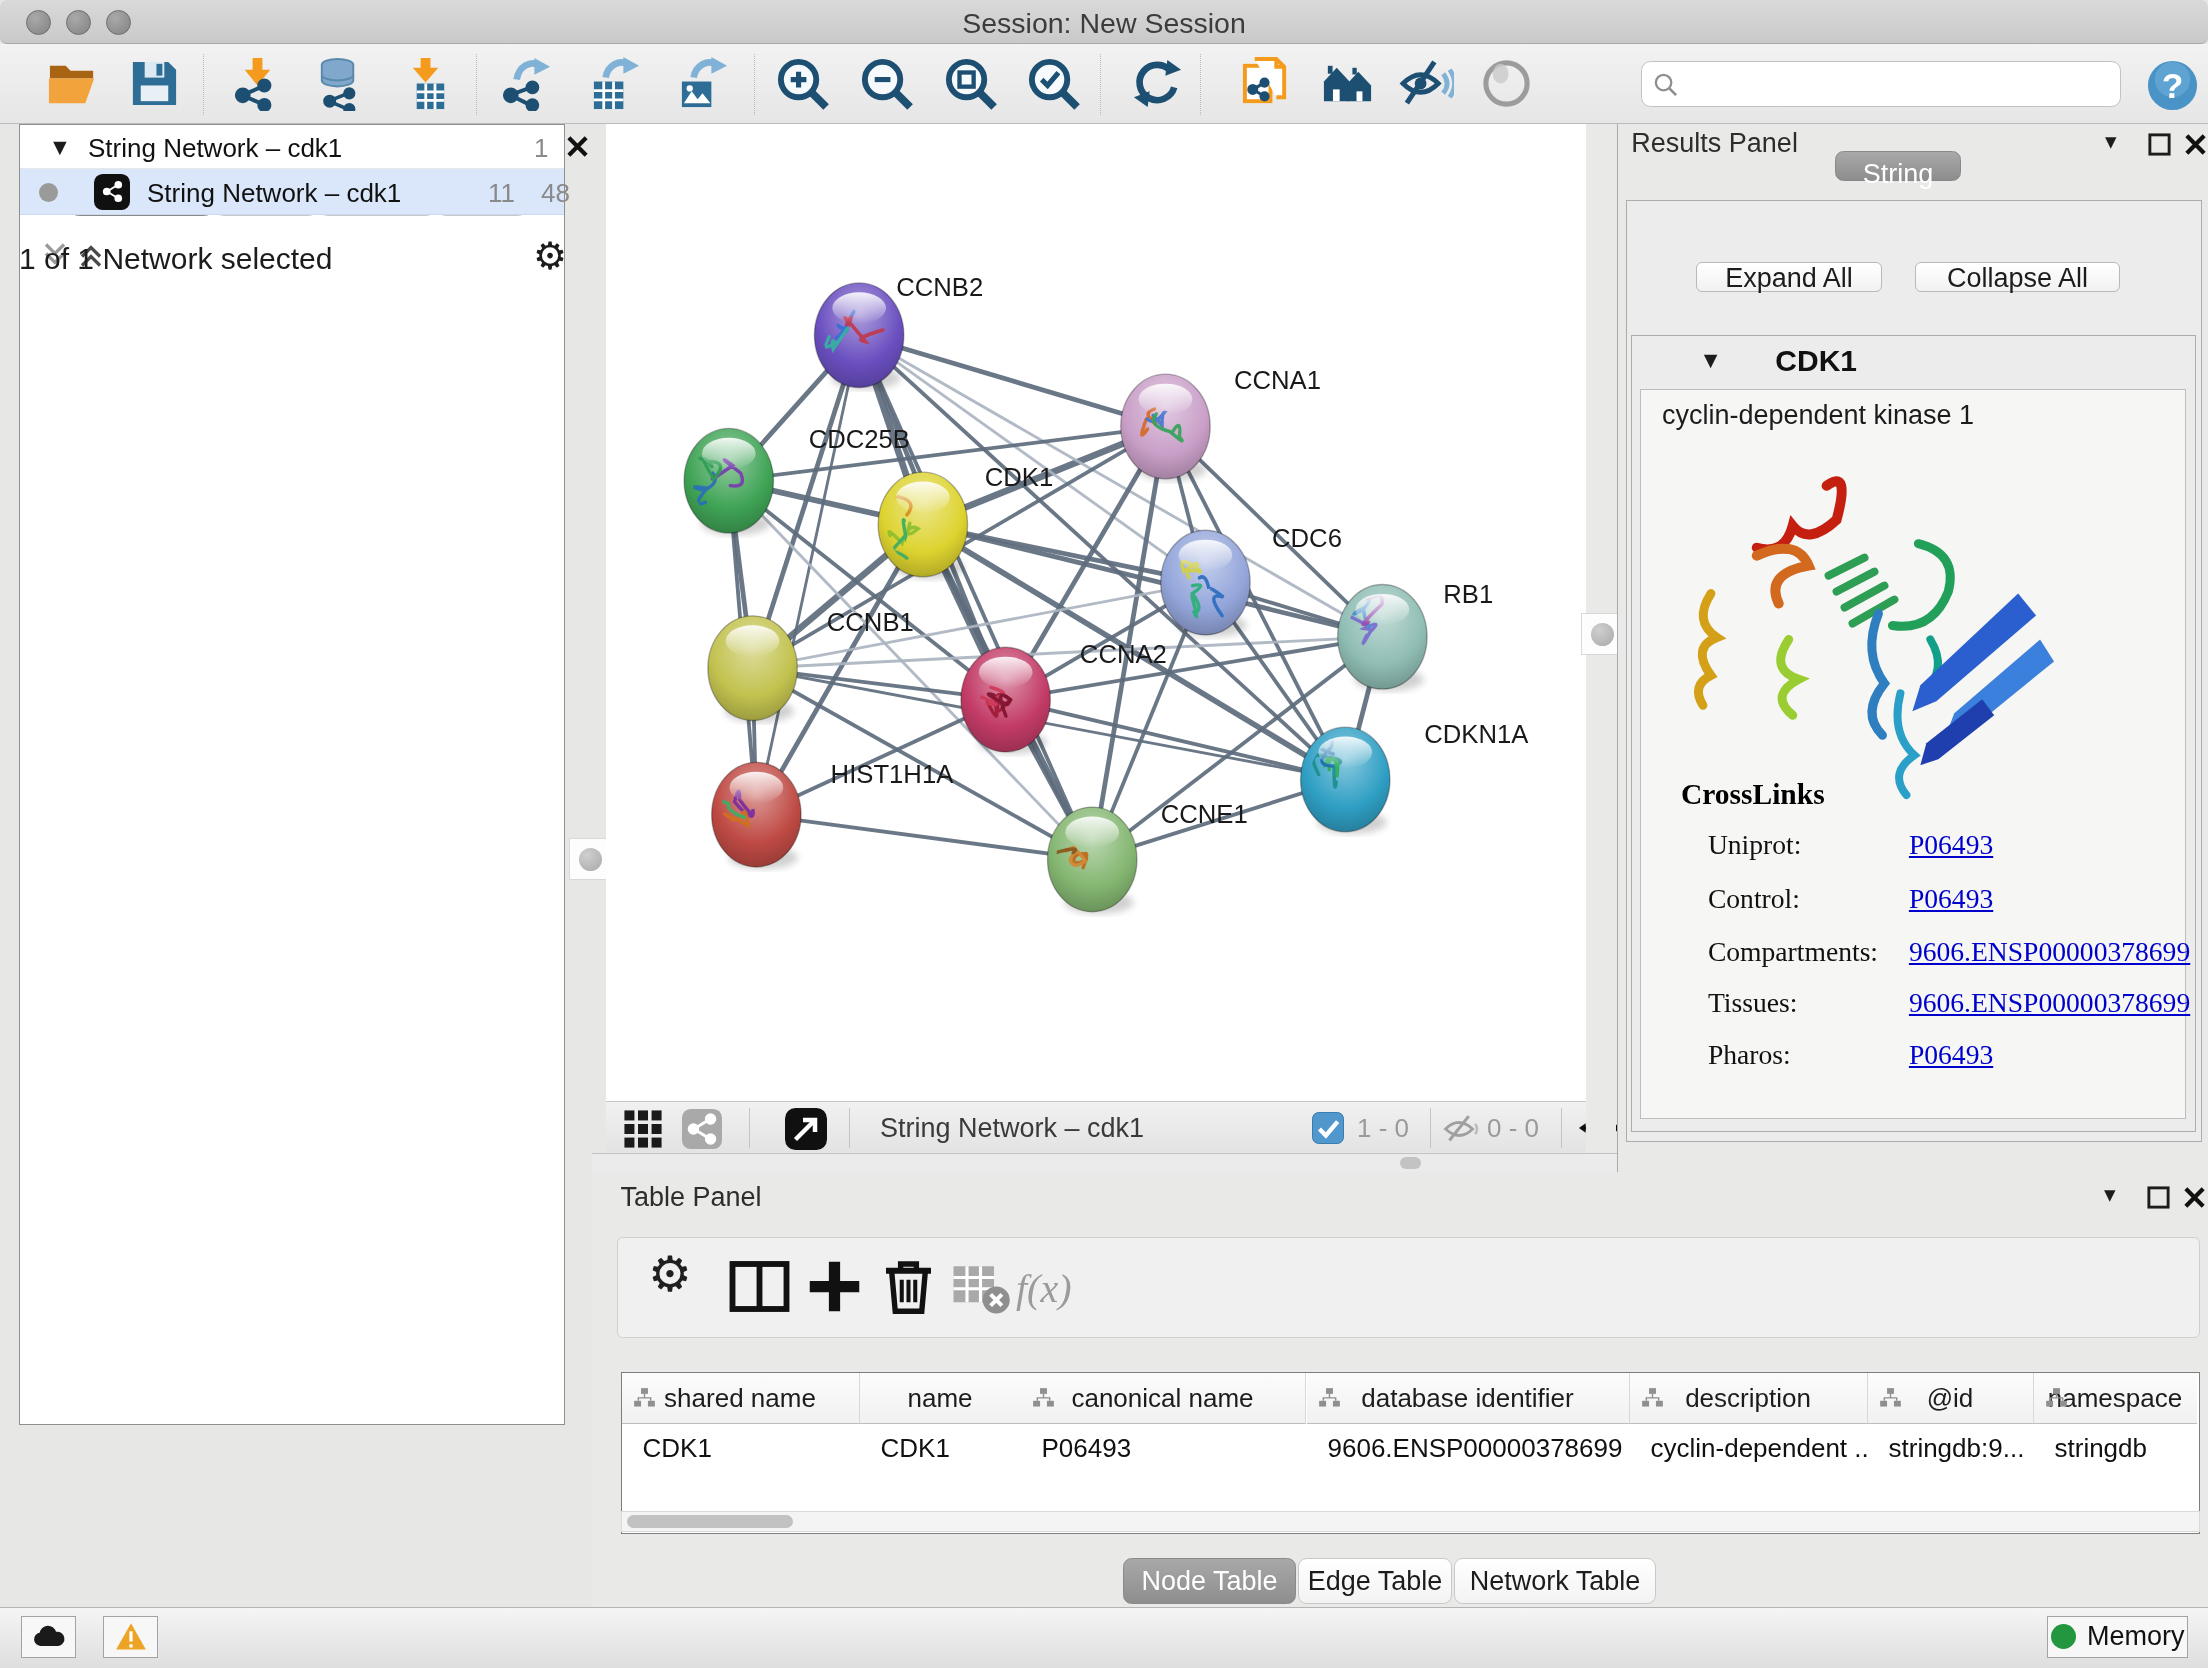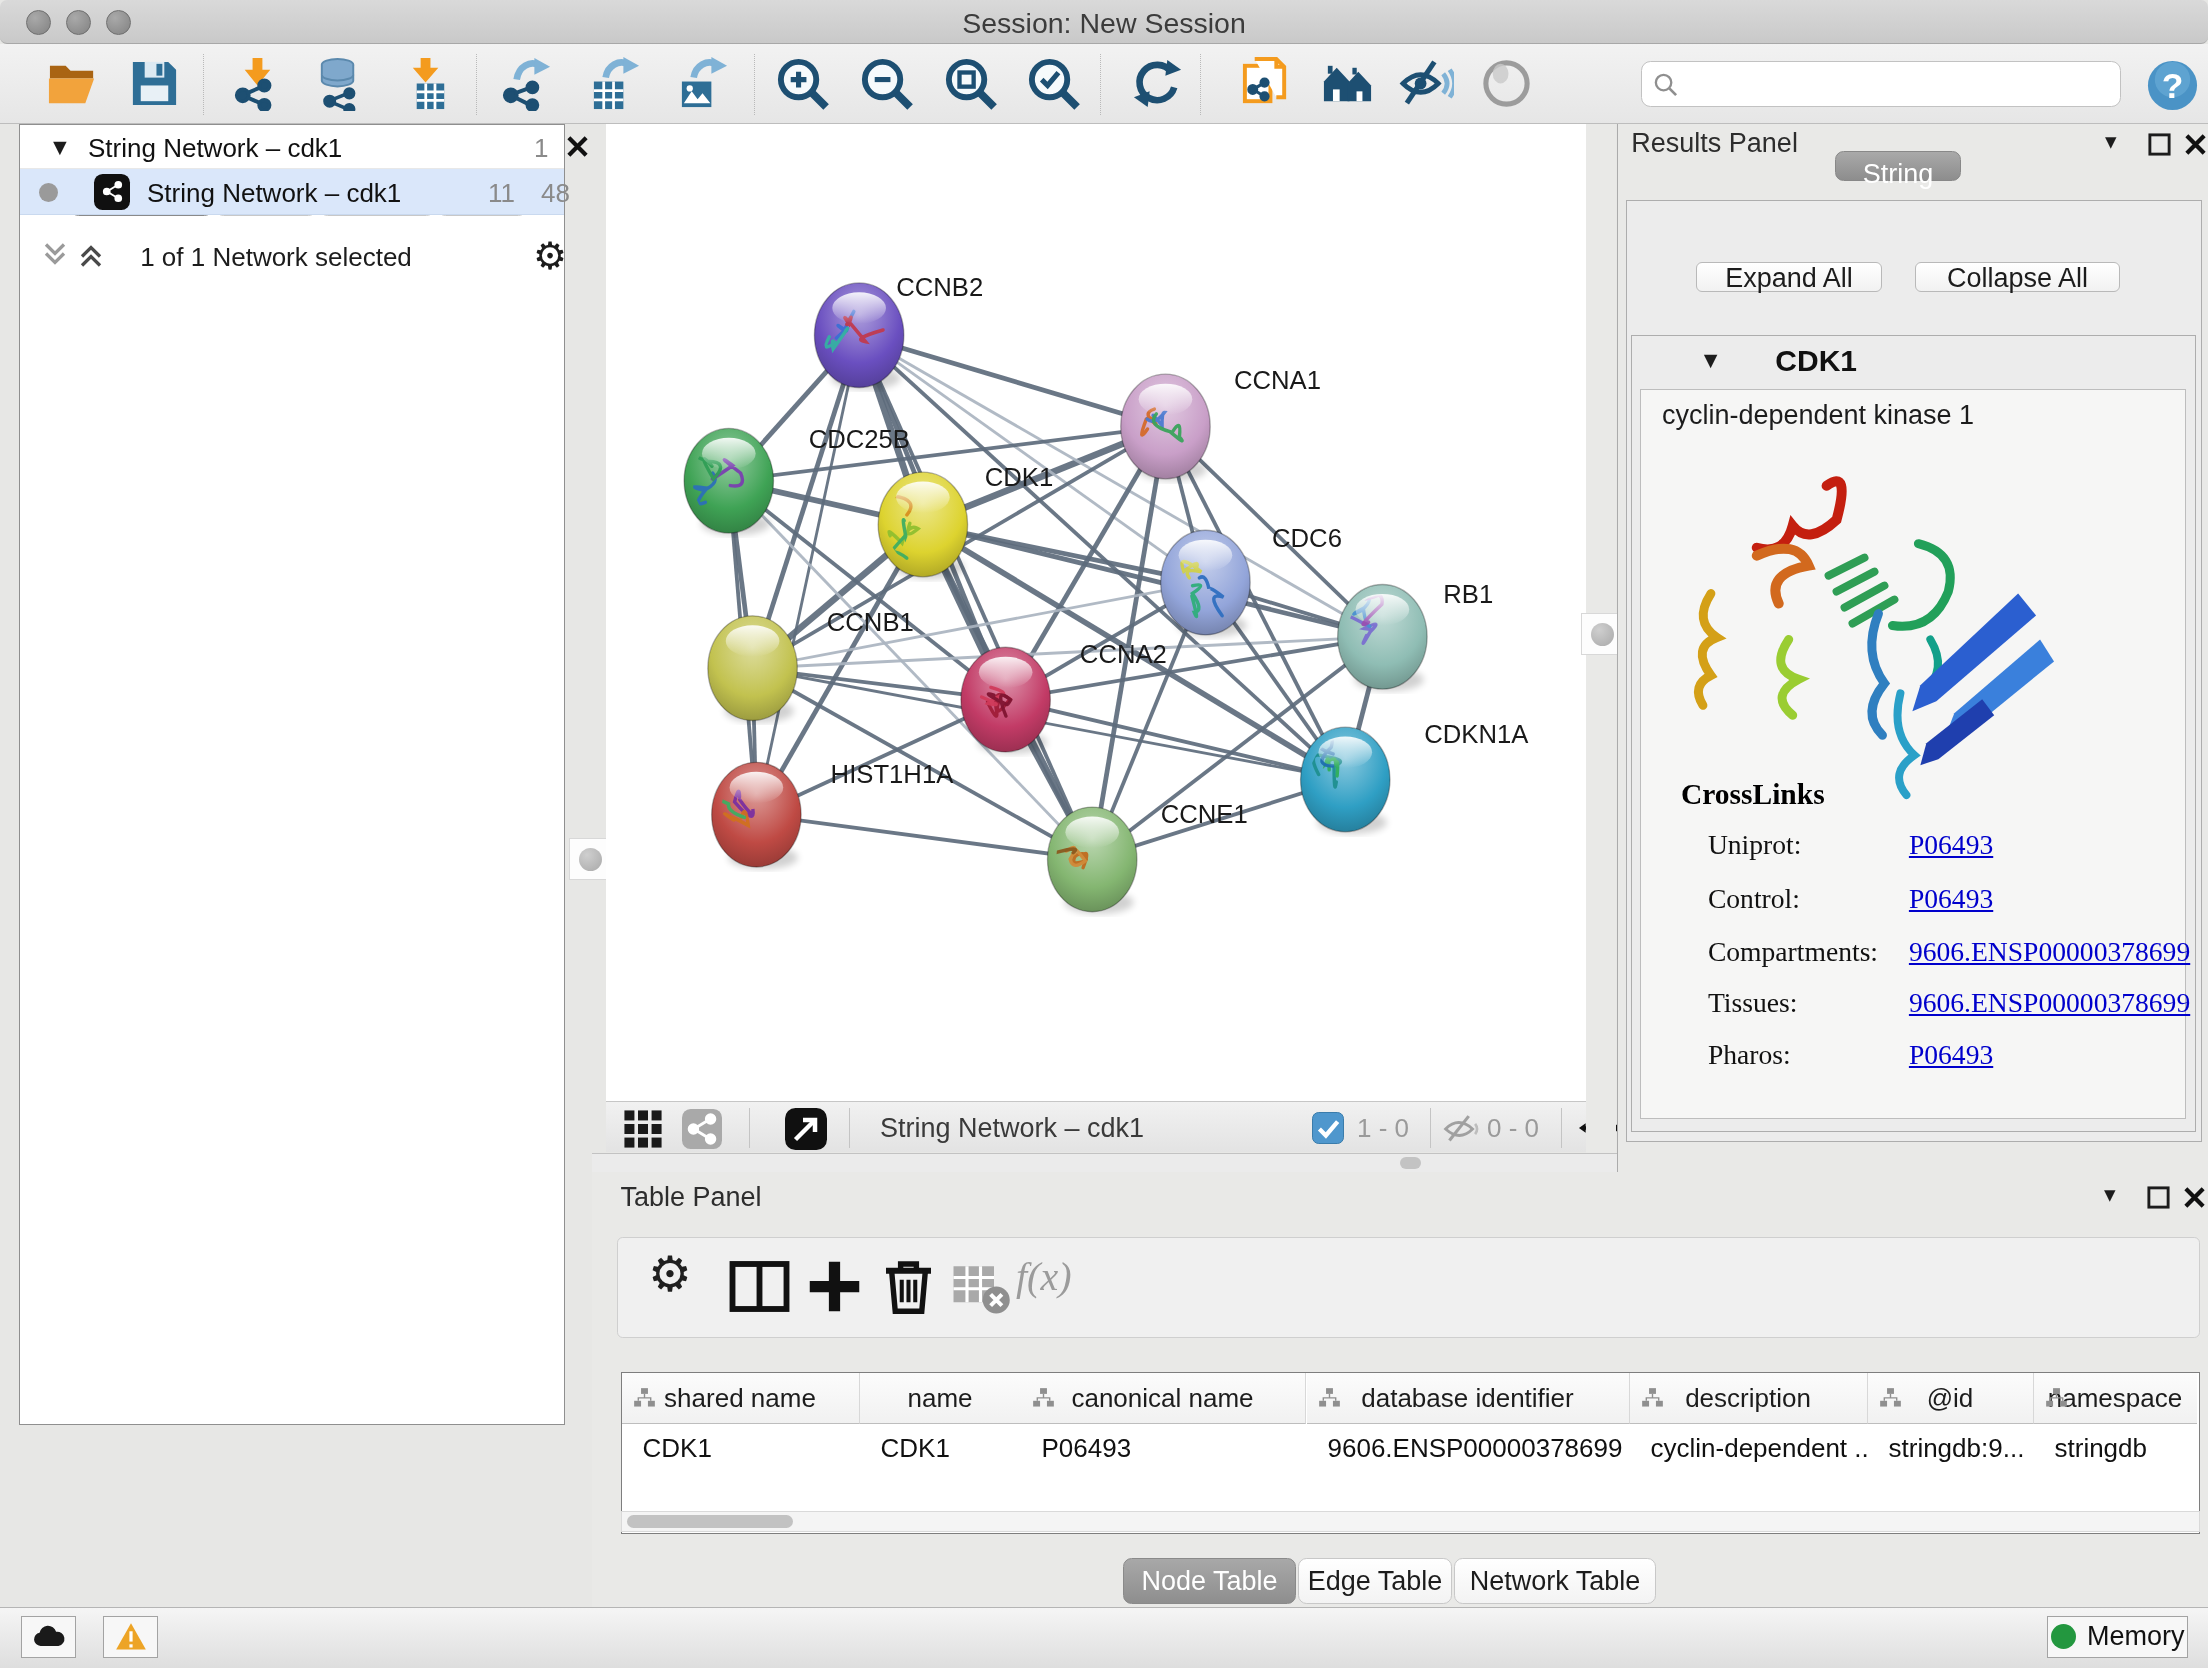--- a/index.html
+++ b/index.html
@@ -60,21 +60,21 @@
     background:linear-gradient(#a9a9a9,#8d8d8d); border:1px solid #888; color:#fff; font-size:27px; text-align:center; line-height:44px; }
   .crosslinks { font-family:"Liberation Serif", serif; }
   .xl-label { font-size:27.6px; color:#111; }
   .xl-link { font-size:27.6px; color:#0000cc; text-decoration:underline; cursor:pointer; }
 
   
   .tablepanel { left:592px; top:1172px; width:1617px; height:436px; background:#e9e9e7; }
   .tp-toolbar { position:absolute; left:25px; top:65px; width:1583px; height:101px; background:#f0f0f0;
     border:1px solid #cfcfcf; border-radius:5.7px; }
   .tpi { position:absolute; top:17px; width:63px; height:63px; background:none; border:none; cursor:pointer; }
-  .fx { font-family:"Liberation Serif", serif; font-style:italic; font-size:40px; color:#9b9b9b; }
+  .fx { font-family:"Liberation Serif", serif; font-style:italic; font-size:40px; color:#9b9b9b;margin-top:12px; }
   .datatable { position:absolute; left:28.5px; top:200px; width:1579px; height:162px; background:#fff; border:1.9px solid #7e7e7e; }
   .th { position:absolute; top:0; height:51px; background:linear-gradient(#fcfcfc,#f1f1f1);
     border-right:1px solid #d8d8d8; border-bottom:1.9px solid #bdbdbd; font-size:26px; color:#1c1c1c;
     display:flex; align-items:center; justify-content:center; overflow:hidden; white-space:nowrap; }
   .th .treeicon { position:absolute; left:11.4px; top:14.3px; }
   .td { position:absolute; top:53px; height:44px; font-size:26px; color:#111; padding-left:21px;
     display:flex; align-items:center; overflow:hidden; white-space:nowrap; }
   .hscroll { position:absolute; left:28.5px; top:339px; width:1579px; height:21px; background:#f4f4f4; border:1px solid #d9d9d9; }
   .hthumb { position:absolute; left:5.7px; top:2.9px; width:166px; height:13.3px; border-radius:6.7px; background:#c2c2c2; }
   .btab { position:absolute; top:386px; height:46px; border:1px solid #c8c8c8; background:linear-gradient(#ffffff,#f3f3f3);
@@ -300,21 +300,21 @@
   <svg class="abs" style="left:21px; top:116px" width="30" height="30" viewBox="0 0 20 20">
       <g stroke="#9a9a9a" stroke-width="2.2" fill="none">
         <path d="M4 3l6 6 6-6M4 9l6 6 6-6"></path>
       </g>
     </svg>
   <svg class="abs" style="left:57px; top:116px" width="30" height="30" viewBox="0 0 20 20">
       <g stroke="#4a4a4a" stroke-width="2.2" fill="none">
         <path d="M4 17l6-6 6 6M4 11l6-6 6 6"></path>
       </g>
     </svg>
-  <span class="abs" style="left:0; top:118px; width:514px; text-align:center; font-size:26px; color:#1c1c1c;">1 of 1 Network selected</span>
+  <span class="abs" style="left:0; top:118px; width:514px; text-align:left; font-size:30px; color:#1c1c1c;">1 of 1 Network selected</span>
   <span class="abs" style="left:514px; top:110px; font-size:38px; color:#1c1c1c;">⚙</span>
 
   <div class="net-list">
     <div class="row-collection">
       <span class="abs tri" style="left:28.5px; top:10.5px">▼</span>
       <span class="abs" style="left:68px; top:7.6px; font-size:26px; color:#111;">String Network – cdk1</span>
       <span class="abs count" style="left:514px; top:7.6px">1</span>
     </div>
     <div class="row-network">
       <span class="abs" style="left:19px; top:14.3px; width:19px; height:19px; border-radius:50%; background:#9a9a9a;"></span>

